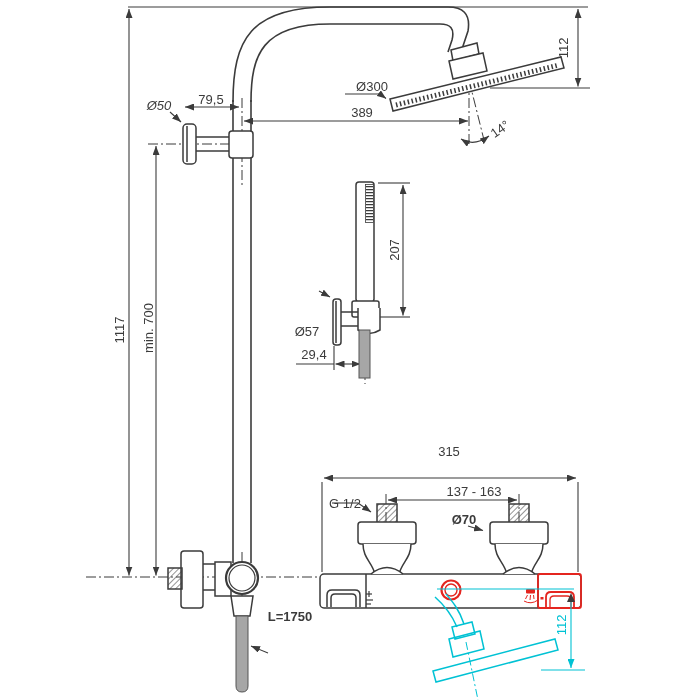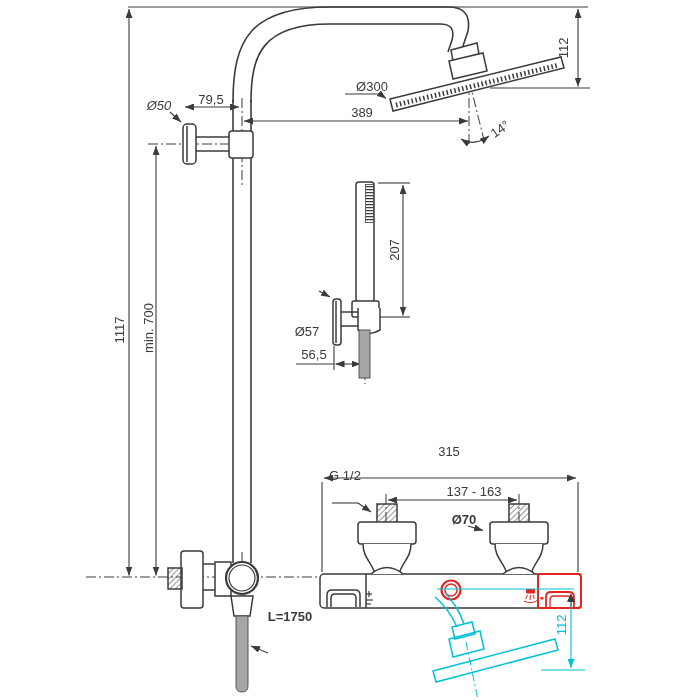--- a/index.html
+++ b/index.html
@@ -189,21 +189,21 @@
 <div class="lbl rot" style="left:119px;top:330px;">1117</div>
 <div class="lbl rot" style="left:148px;top:328px;">min. 700</div>
 <div class="lbl" style="left:159px;top:105px;font-style:italic;">Ø50</div>
 <div class="lbl" style="left:211px;top:99px;">79,5</div>
 <div class="lbl" style="left:372px;top:86px;">Ø300</div>
 <div class="lbl" style="left:362px;top:112px;">389</div>
 <div class="lbl rot" style="left:563px;top:48px;">112</div>
 <div class="lbl ang" style="left:500px;top:129px;">14°</div>
 <div class="lbl rot" style="left:394px;top:250px;">207</div>
 <div class="lbl" style="left:307px;top:283px;margin-top:48px;">Ø57</div>
-<div class="lbl" style="left:314px;top:354px;">56,5</div>
+<div class="lbl" style="left:314px;top:354px;">29,4</div>
 <div class="lbl" style="left:290px;top:616px;font-weight:bold;">L=1750</div>
 <div class="lbl" style="left:449px;top:451px;">315</div>
 <div class="lbl" style="left:452px;top:491px;margin-left:22px;">137 - 163</div>
-<div class="lbl" style="left:345px;top:475px;text-align:center;">G 1/2</div>
+<div class="lbl" style="left:345px;top:503px;text-align:center;">G 1/2</div>
 <div class="lbl" style="left:464px;top:519px;font-weight:bold;">Ø70</div>
 <div class="lbl rot cyan" style="left:561px;top:625px;">112</div>
 
 </div>
 
 </body></html>

